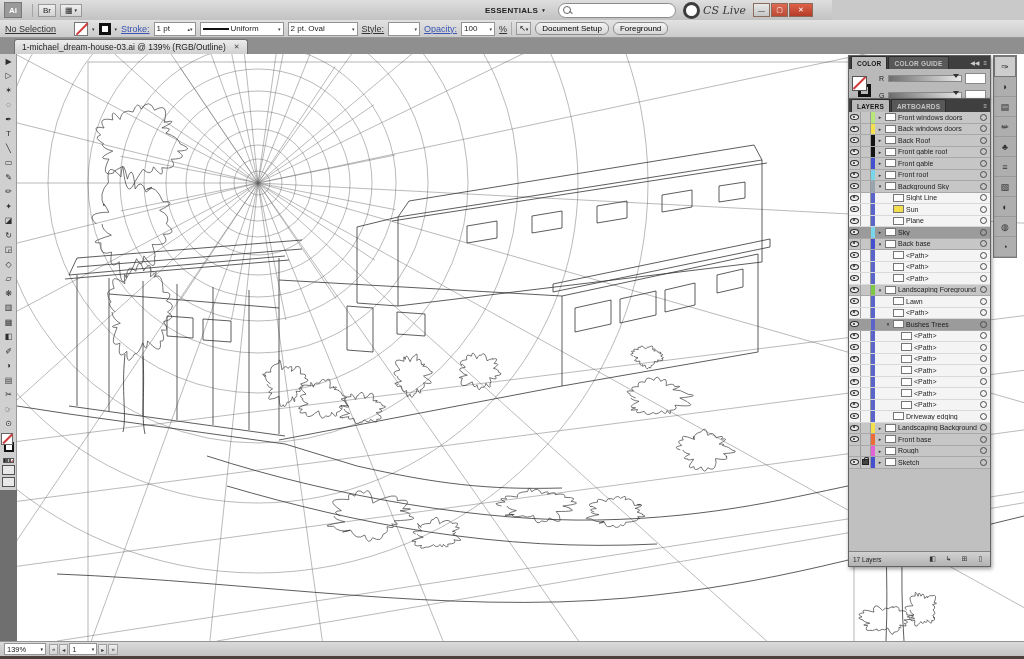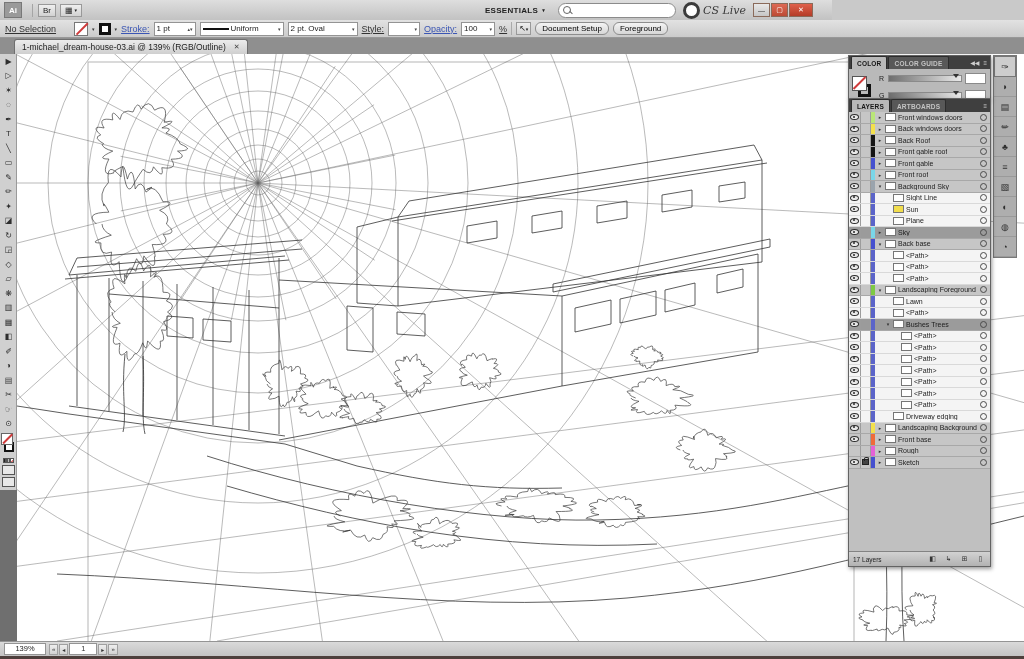--- a/index.html
+++ b/index.html
@@ -122,21 +122,21 @@
   #layers-footer .spacer{flex:1;}
   .lf-btn{font-size:7px;color:#333;width:11px;text-align:center;}
   
   #dock{position:absolute;left:993px;top:55px;width:24px;background:#aeaeae;border:1px solid #787878;box-sizing:border-box;}
   .dock-cell{height:19px;display:flex;align-items:center;justify-content:center;font-size:9px;color:#2f2f2f;border-bottom:1px solid #9a9a9a;}
   .dock-cell.sel{background:#cdcdcd;border:1px solid #777;}
   
   #statusbar{position:absolute;left:0;top:641px;width:1024px;height:15px;
     background:linear-gradient(#dadada,#c3c3c3);border-top:1px solid #949494;
     display:flex;align-items:center;font-size:8px;gap:3px;padding:0 4px;box-sizing:border-box;}
-  .sb-combo{background:#fff;border:1px solid #949494;height:10px;display:flex;align-items:center;font-size:7.5px;padding:0 2px;gap:3px;flex-direction:column;}
+  .sb-combo{background:#fff;border:1px solid #949494;height:10px;display:flex;align-items:center;font-size:7.5px;padding:0 2px;gap:3px;}
   .sb-nav{display:flex;align-items:center;gap:1px;font-size:6px;color:#333;}
   .sb-nav .nbtn{border:1px solid #a0a0a0;background:linear-gradient(#eee,#d2d2d2);padding:0 2px;height:9px;display:flex;align-items:center;}
   #sb-track{flex:1;height:11px;background:#c6c6c6;border:1px solid #a2a2a2;border-radius:1px;
     display:flex;align-items:center;justify-content:center;position:relative;font-size:7.5px;color:#222;}
   #sb-track .tbtn{position:absolute;right:36%;font-size:6px;border:1px solid #a0a0a0;background:#d8d8d8;padding:0 2px;}
   #bottomstrip{position:absolute;left:0;top:656px;width:1024px;height:3px;background:#4d3f3c;}
 </style>
 </head>
 <body>
 

